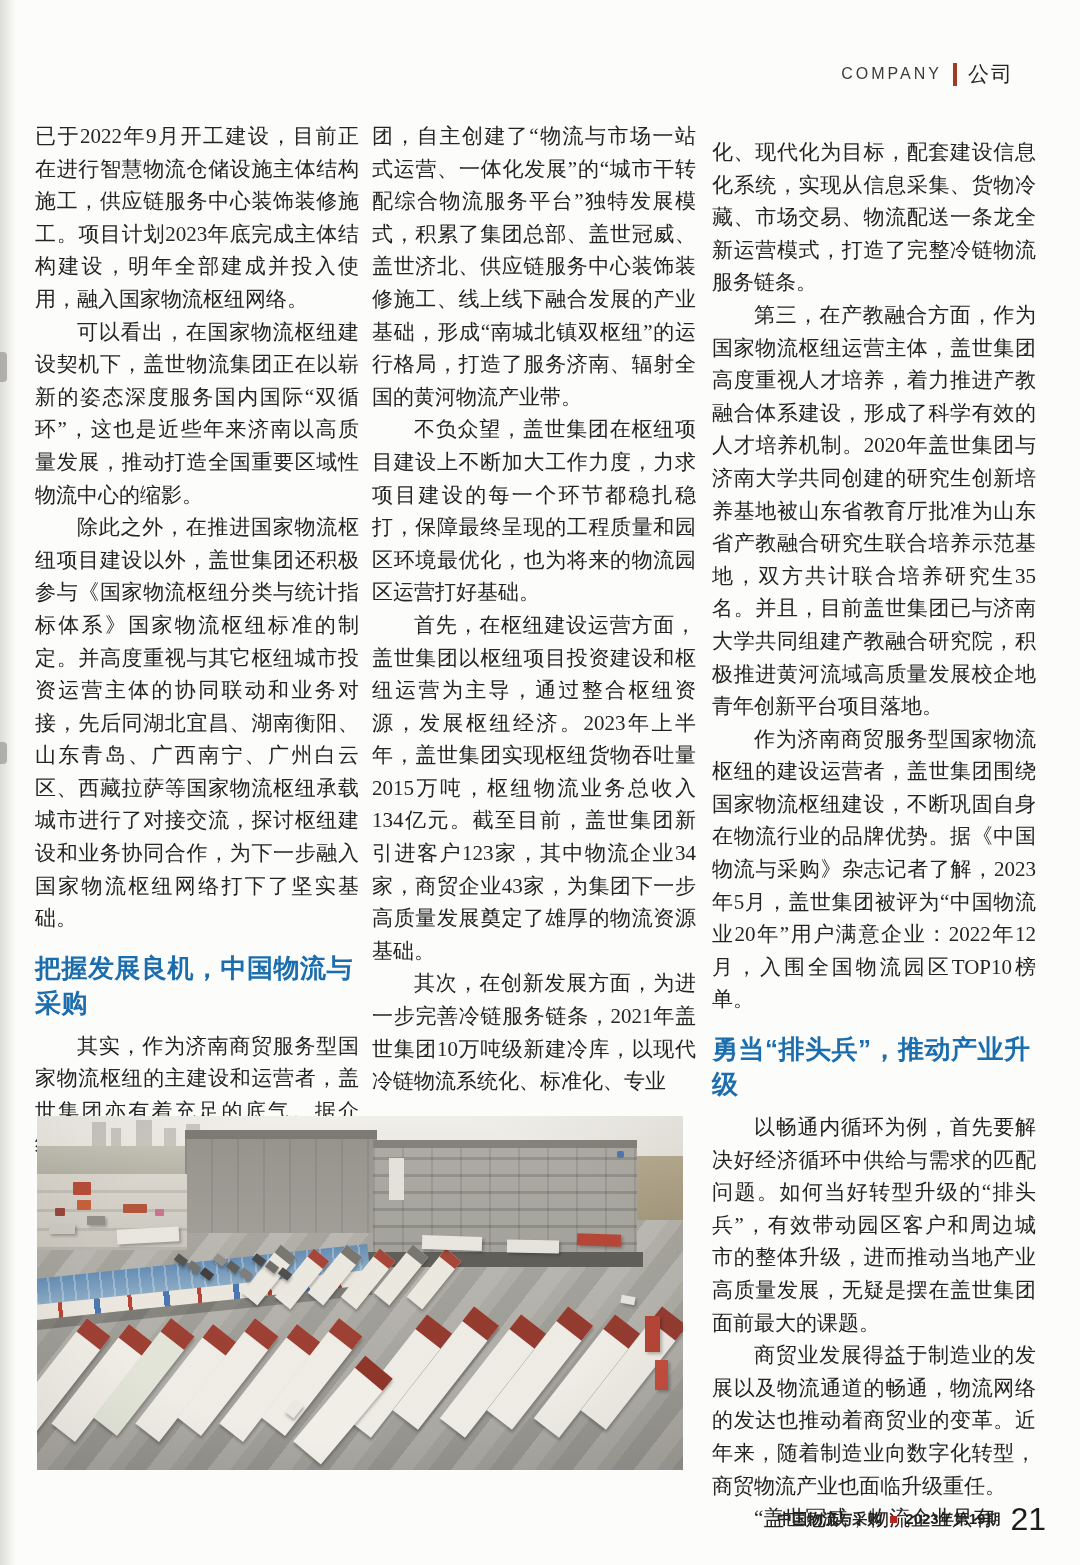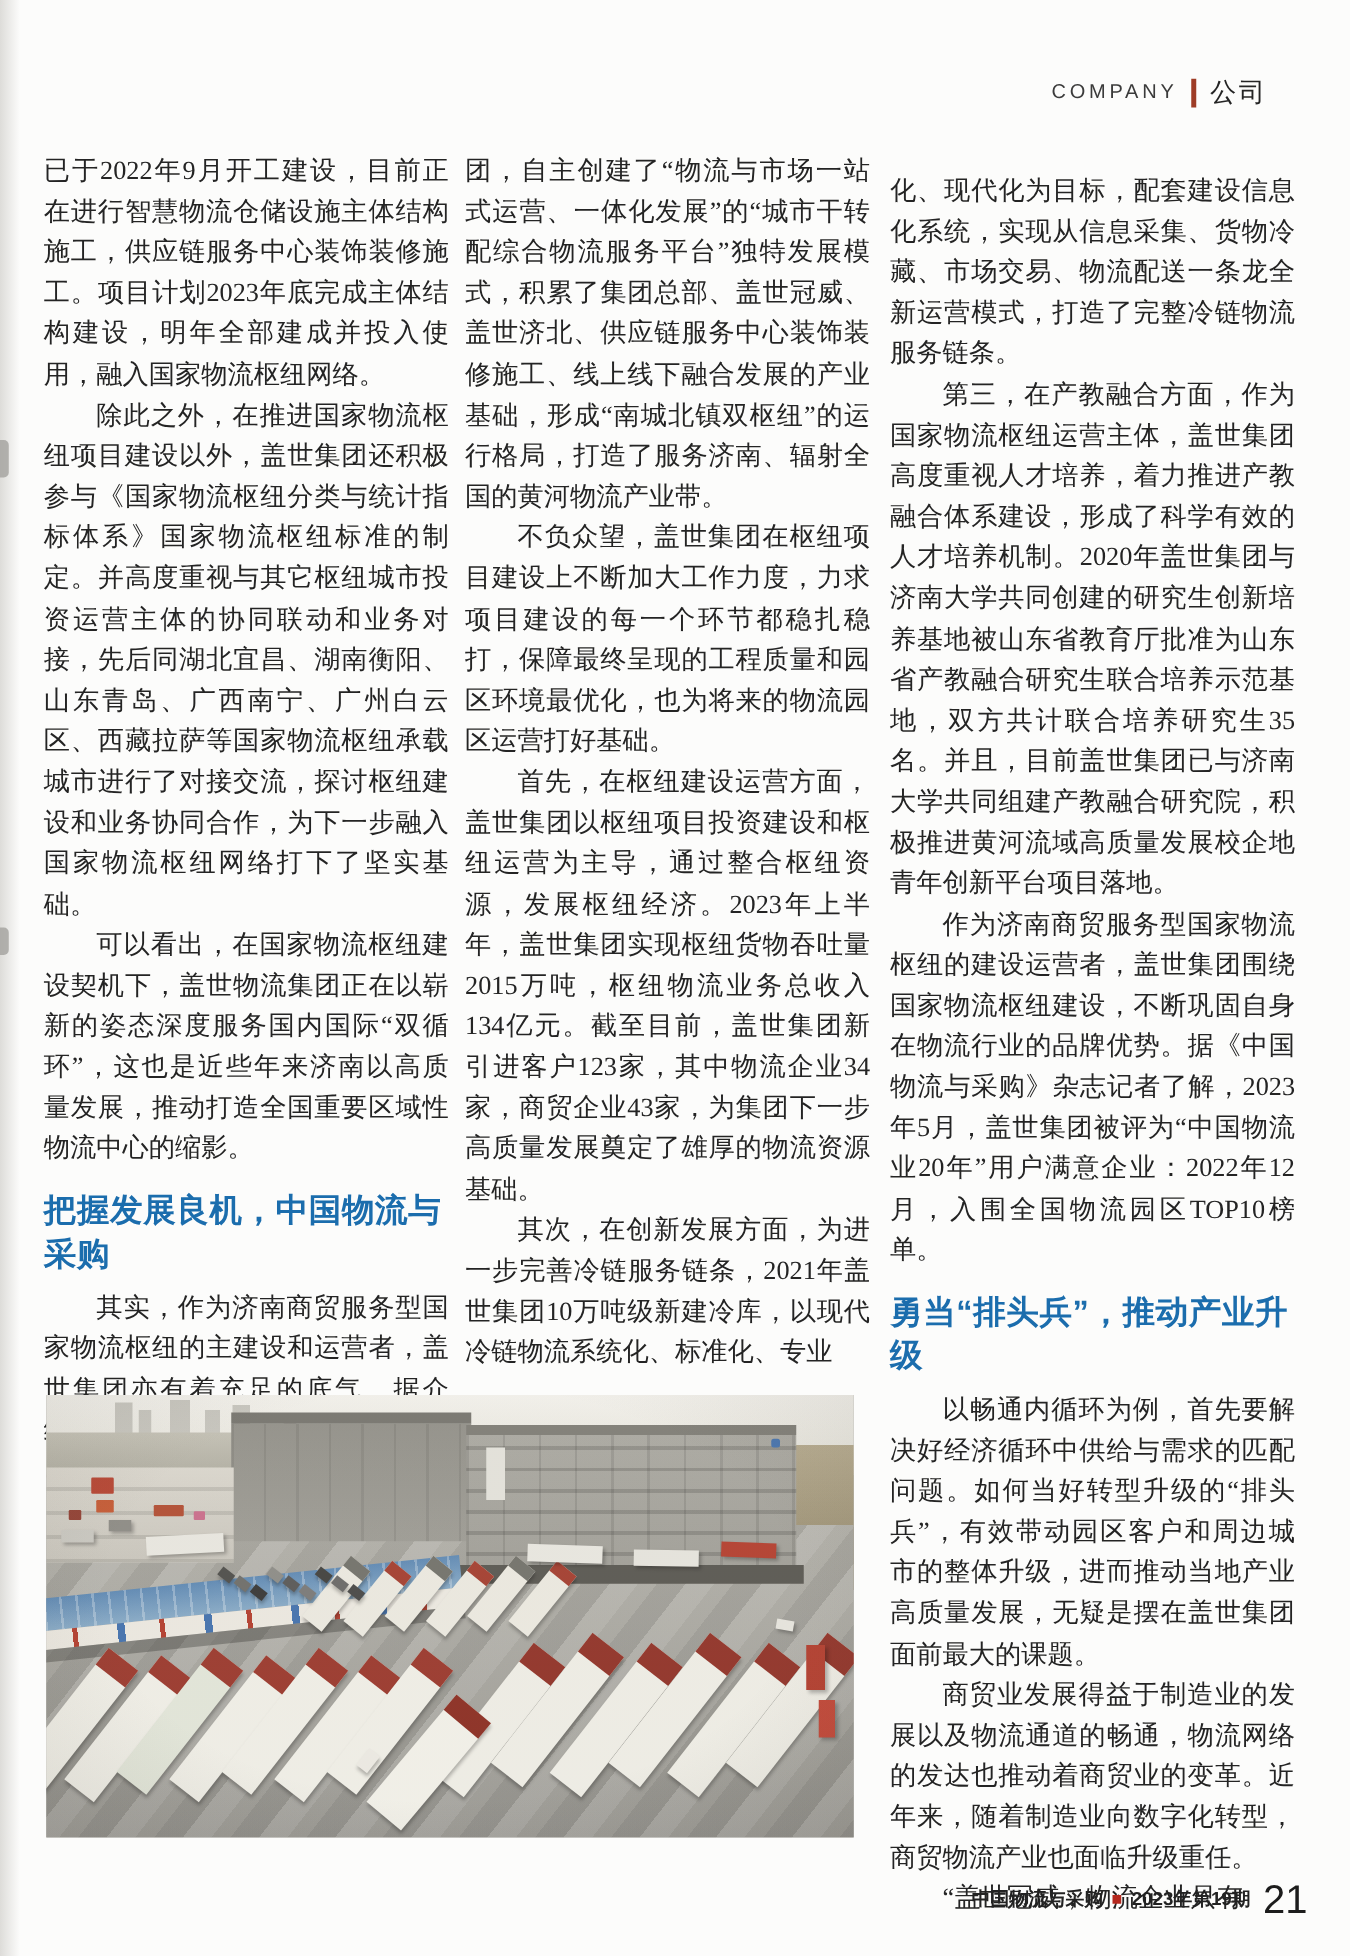--- a/index.html
+++ b/index.html
@@ -86,22 +86,22 @@
 <div class="scan-smudge" style="top:742px;height:22px;"></div>
 
 <div class="header">
   <span class="en">COMPANY</span>
   <span class="rule"></span>
   <span class="zh">公司</span>
 </div>
 
 <div class="col" id="col1">
   <p>已于2022年9月开工建设，目前正在进行智慧物流仓储设施主体结构施工，供应链服务中心装饰装修施工。项目计划2023年底完成主体结构建设，明年全部建成并投入使用，融入国家物流枢纽网络。</p>
+  <p class="indent">可以看出，在国家物流枢纽建设契机下，盖世物流集团正在以崭新的姿态深度服务国内国际“双循环”，这也是近些年来济南以高质量发展，推动打造全国重要区域性物流中心的缩影。</p>
   <p class="indent">除此之外，在推进国家物流枢纽项目建设以外，盖世集团还积极参与《国家物流枢纽分类与统计指标体系》国家物流枢纽标准的制定。并高度重视与其它枢纽城市投资运营主体的协同联动和业务对接，先后同湖北宜昌、湖南衡阳、山东青岛、广西南宁、广州白云区、西藏拉萨等国家物流枢纽承载城市进行了对接交流，探讨枢纽建设和业务协同合作，为下一步融入国家物流枢纽网络打下了坚实基础。</p>
-  <p class="indent">可以看出，在国家物流枢纽建设契机下，盖世物流集团正在以崭新的姿态深度服务国内国际“双循环”，这也是近些年来济南以高质量发展，推动打造全国重要区域性物流中心的缩影。</p>
   <h2>把握发展良机，中国物流与采购</h2>
   <p class="indent">其实，作为济南商贸服务型国家物流枢纽的主建设和运营者，盖世集团亦有着充足的底气。据介绍，深耕物流行业25年的盖世集</p>
 </div>
 
 <div class="col" id="col2">
   <p>团，自主创建了“物流与市场一站式运营、一体化发展”的“城市干转配综合物流服务平台”独特发展模式，积累了集团总部、盖世冠威、盖世济北、供应链服务中心装饰装修施工、线上线下融合发展的产业基础，形成“南城北镇双枢纽”的运行格局，打造了服务济南、辐射全国的黄河物流产业带。</p>
   <p class="indent">不负众望，盖世集团在枢纽项目建设上不断加大工作力度，力求项目建设的每一个环节都稳扎稳打，保障最终呈现的工程质量和园区环境最优化，也为将来的物流园区运营打好基础。</p>
   <p class="indent">首先，在枢纽建设运营方面，盖世集团以枢纽项目投资建设和枢纽运营为主导，通过整合枢纽资源，发展枢纽经济。2023年上半年，盖世集团实现枢纽货物吞吐量2015万吨，枢纽物流业务总收入134亿元。截至目前，盖世集团新引进客户123家，其中物流企业34家，商贸企业43家，为集团下一步高质量发展奠定了雄厚的物流资源基础。</p>
   <p class="indent">其次，在创新发展方面，为进一步完善冷链服务链条，2021年盖世集团10万吨级新建冷库，以现代冷链物流系统化、标准化、专业</p>
 </div>

